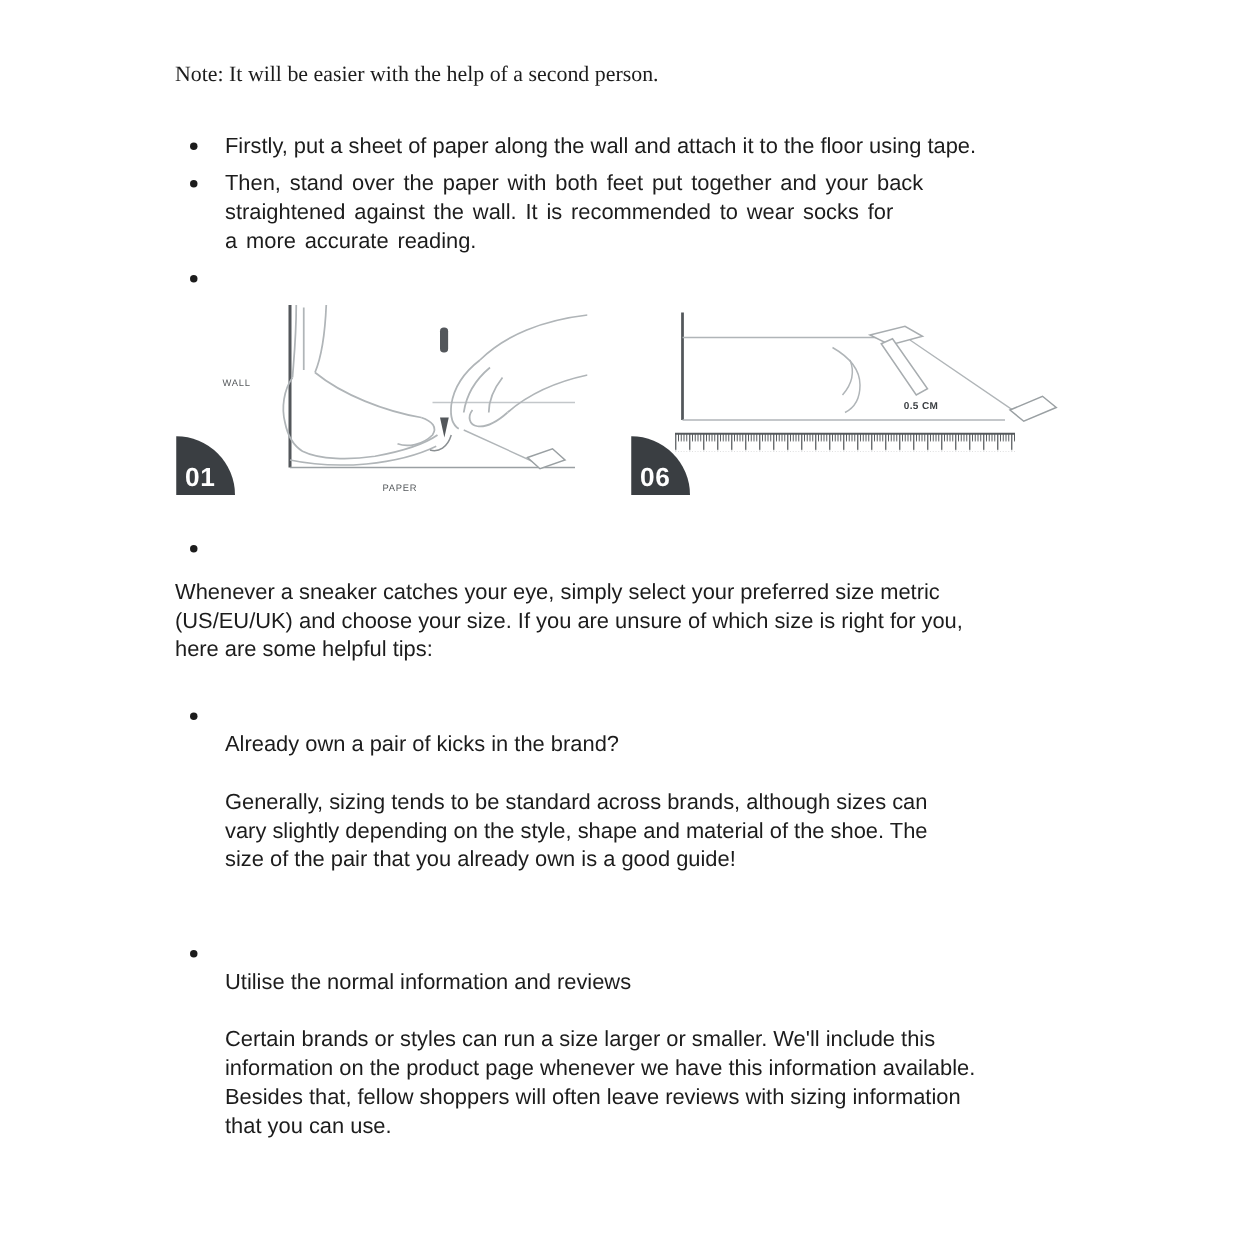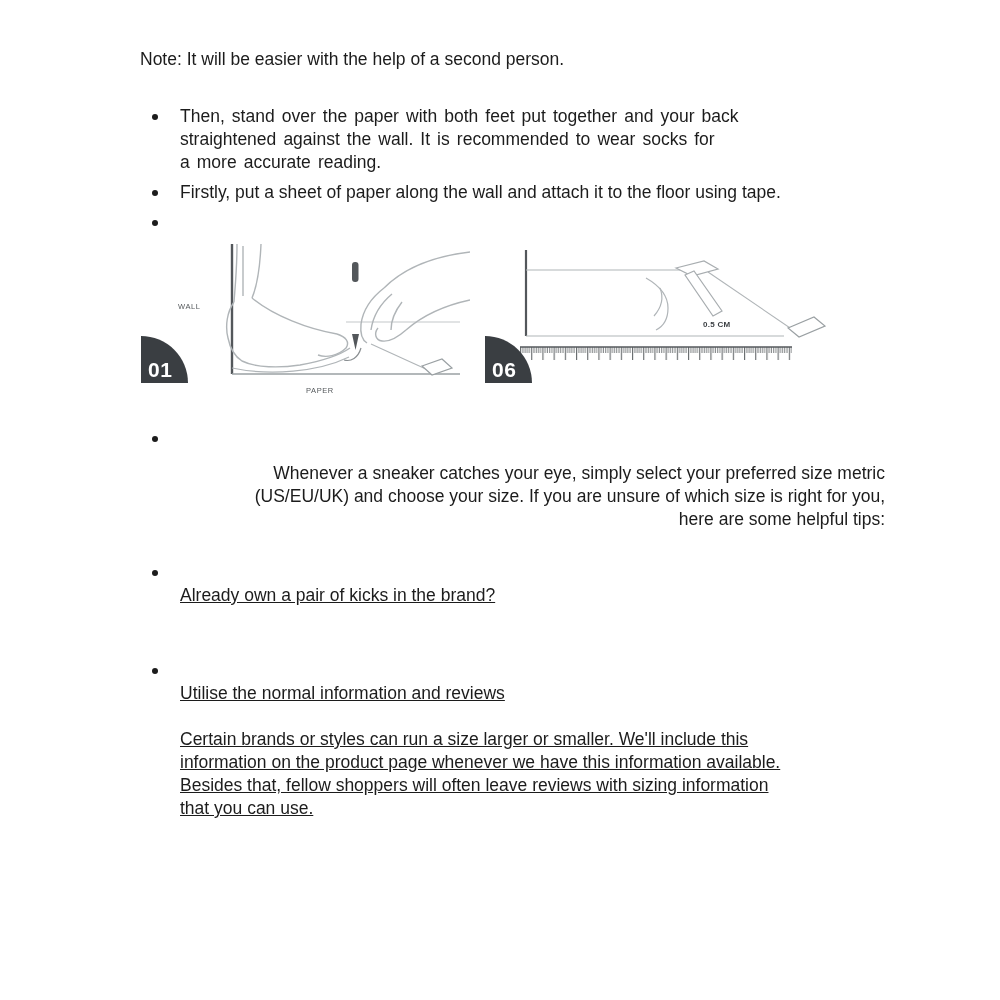--- a/index.html
+++ b/index.html
@@ -12,61 +12,61 @@
   }
   .page {
     width: 745px;
     margin-left: 140px;
     padding-top: 36px;
     font-size: 17.5px;
     line-height: 23px;
   }
   .para { white-space: pre-line; }
   .intro { line-height: 26px; }
-  .note { margin-top: 12px; }
+  .note { margin-top: 12px; font-family: Liberation Serif, serif; }
   ul.list { list-style: none; }
   .steps  { margin-top: 34px; }
   .steps2 { margin-top: 27px; }
   .tips   { margin-top: 30px; }
   .li {
     display: flex;
     align-items: flex-start;
     padding-left: 12px;
   }
   .steps .li  { margin-bottom: 7px; }
   .steps2 .li { margin-bottom: 2px; }
-  .tips .li   { margin-bottom: 29px; text-decoration: underline; }
+  .tips .li   { margin-bottom: 29px; }
   .bullet {
     flex: 0 0 auto;
     width: 6px; height: 6px;
     border-radius: 50%;
     background: #1c1c1c;
     margin-top: 9px;
     margin-right: 22px;
   }
   .li-text { white-space: pre-line; }
   .spread { word-spacing: 2.2px; }
-  .tips-intro { margin-top: 20px; text-align: right; }
+  .tips-intro { margin-top: 20px; }
   .tip-title { display: block; }
   .tip-body  { display: block; white-space: pre-line; }
 
   .figures {
     margin-top: 14px;
     display: flex;
-    gap: 14px;
+    gap: 34px;
     height: 160px;
     align-items: flex-end;
   }
   .figure { position: relative; }
   .figure-1 { width: 330px; height: 160px; }
   .figure-2 { width: 370px; height: 160px; }
   .figure svg { display: block; width: 100%; height: 100%; }
   .fig-badge {
     position: absolute;
-    left: 1px; bottom: 17px;
+    left: 1px; bottom: 4px;
     width: 47px; height: 47px;
     background: #3a3e42;
     border-top-right-radius: 100%;
   }
   .fig-badge span {
     position: absolute;
     left: 7px; bottom: 2px;
     color: #ffffff;
     font-weight: bold;
     font-size: 21px;
@@ -87,27 +87,27 @@
 </head>
 <body>
 
 <div class="page">
 
   <p class="para note">Note: It will be easier with the help of a second person.</p>
 
   <ul class="list steps">
     <li class="li">
       <span class="bullet"></span>
+      <span class="li-text">Firstly, put a sheet of paper along the wall and attach it to the floor using tape.</span>
+    </li>
+    <li class="li">
+      <span class="bullet"></span>
       <span class="li-text spread">Then, stand over the paper with both feet put together and your back
 straightened against the wall. It is recommended to wear socks for
 a more accurate reading.</span>
-    </li>
-    <li class="li">
-      <span class="bullet"></span>
-      <span class="li-text">Firstly, put a sheet of paper along the wall and attach it to the floor using tape.</span>
     </li>
     <li class="li">
       <span class="bullet"></span>
     </li>
   </ul>
 
   <div class="figures">
 
     <div class="figure figure-1">
       <svg viewBox="0 0 330 160">
@@ -214,20 +214,23 @@
 
   <p class="para tips-intro">Whenever a sneaker catches your eye, simply select your preferred size metric
 (US/EU/UK) and choose your size. If you are unsure of which size is right for you,
 here are some helpful tips:</p>
 
   <ul class="list tips">
     <li class="li">
       <span class="bullet"></span>
       <span class="li-text">
         <span class="tip-title">Already own a pair of kicks in the brand?</span>
+        <span class="tip-body">Generally, sizing tends to be standard across brands, although sizes can
+vary slightly depending on the style, shape and material of the shoe. The
+size of the pair that you already own is a good guide!</span>
       </span>
     </li>
     <li class="li">
       <span class="bullet"></span>
       <span class="li-text">
         <span class="tip-title">Utilise the normal information and reviews</span>
         <span class="tip-body">Certain brands or styles can run a size larger or smaller. We'll include this
 information on the product page whenever we have this information available.
 Besides that, fellow shoppers will often leave reviews with sizing information
 that you can use.</span>

